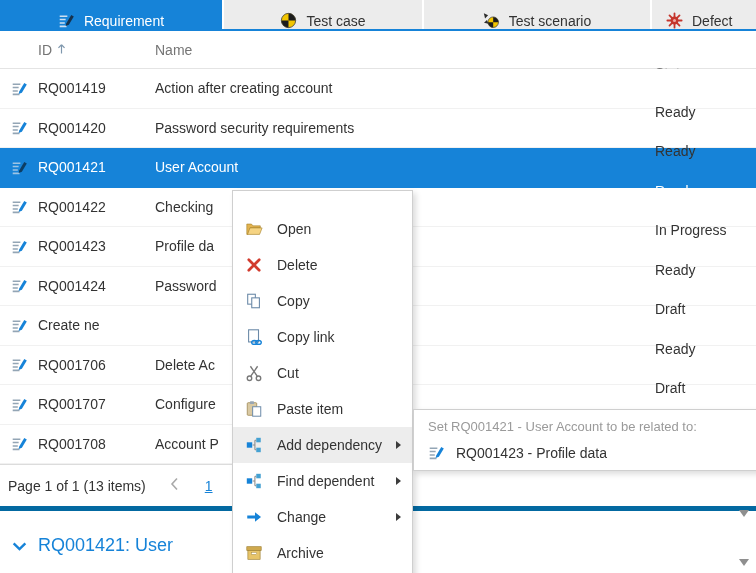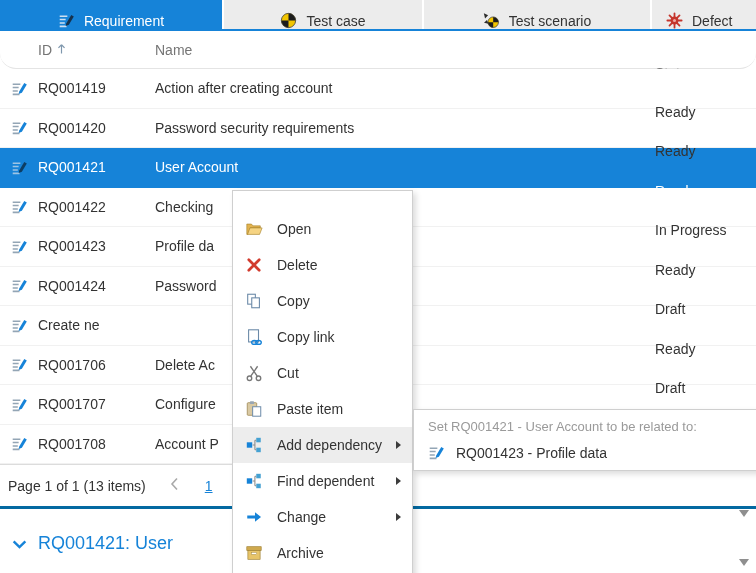--- a/index.html
+++ b/index.html
@@ -8,40 +8,40 @@
 
   
   .tabbar{position:absolute;top:0;left:0;width:862px;height:31px;display:flex;gap:2px;border-bottom:2px solid #1683d8;box-sizing:border-box;background:#fff;}
   .tab{display:flex;align-items:flex-end;justify-content:center;gap:9px;background:#ececec;color:#333;font-size:14px;box-sizing:border-box;cursor:default;white-space:nowrap;}
   .tab svg{width:19px;height:19px;display:block;flex:none;}
   .tab.active{background:#1683d8;color:#fff;}
   .t0{width:222px}.t1{width:198px}.t2{width:226px}
   .t3{width:210px;justify-content:flex-start;padding-left:14px;}
 
   
-  .thead{position:absolute;top:31px;left:0;right:0;height:38px;display:flex;align-items:center;font-size:14px;color:#757575;border-bottom:1px solid #e4e4e4;box-sizing:border-box;background:#fff;border-radius:16px;}
+  .thead{position:absolute;top:31px;left:0;right:0;height:38px;display:flex;align-items:center;font-size:14px;color:#757575;border-bottom:1px solid #e4e4e4;box-sizing:border-box;background:#fff;}
   .c-icon{width:38px;flex:none;display:flex;justify-content:center;}
   .c-id{width:117px;flex:none;display:flex;align-items:center;gap:5px;}
   .c-name{flex:1;min-width:0;white-space:nowrap;overflow:hidden;}
   .c-status{width:101px;flex:none;white-space:nowrap;margin-top:47px;}
 
   
   .tbody{position:absolute;top:69px;left:0;right:0;}
   .trow{height:39.5px;display:flex;align-items:center;font-size:14px;color:#333;border-bottom:1px solid #f1f1f1;box-sizing:border-box;background:#fff;}
   .trow.selected{background:#1683d8;color:#fff;border-bottom-color:#1683d8;}
   .ric{display:flex;}
   .ric svg{width:17px;height:17px;display:block;}
 
   
   .pager{position:absolute;top:464px;left:0;right:0;height:42px;display:flex;align-items:center;border-top:1px solid #dcdcdc;box-sizing:border-box;font-size:14px;color:#333;padding-left:8px;background:#fff;}
   .pprev{margin-left:24px;display:flex;align-items:center;}
   .pcur{margin-left:20px;color:#1683d8;text-decoration:underline;padding:2px 6px;}
 
   
-  .detail{position:absolute;top:506px;left:0;right:0;bottom:0;border-top:3px solid #0369a1;background:#fff;box-sizing:border-box;}
+  .detail{position:absolute;top:506px;left:0;right:0;bottom:0;border-top:5px solid #0369a1;background:#fff;box-sizing:border-box;}
   .dhead{display:flex;align-items:center;gap:11px;padding:24px 0 0 12px;color:#1683d8;font-size:18px;}
 
   
   .sarrow{position:absolute;width:0;height:0;border-left:5px solid transparent;border-right:5px solid transparent;border-top:7px solid #8f8f8f;}
   .sa1{right:7px;top:510px;}
   .sa2{right:7px;top:559px;}
 
   
   .menu{position:absolute;left:232px;top:190px;width:181px;background:#fff;border:1px solid #cfcfcf;box-shadow:3px 3px 6px rgba(0,0,0,.14);padding:20px 0;box-sizing:border-box;z-index:10;}
   .mi{height:36px;display:flex;align-items:center;gap:14px;padding:0 12px;font-size:14px;color:#333;position:relative;box-sizing:border-box;white-space:nowrap;}

